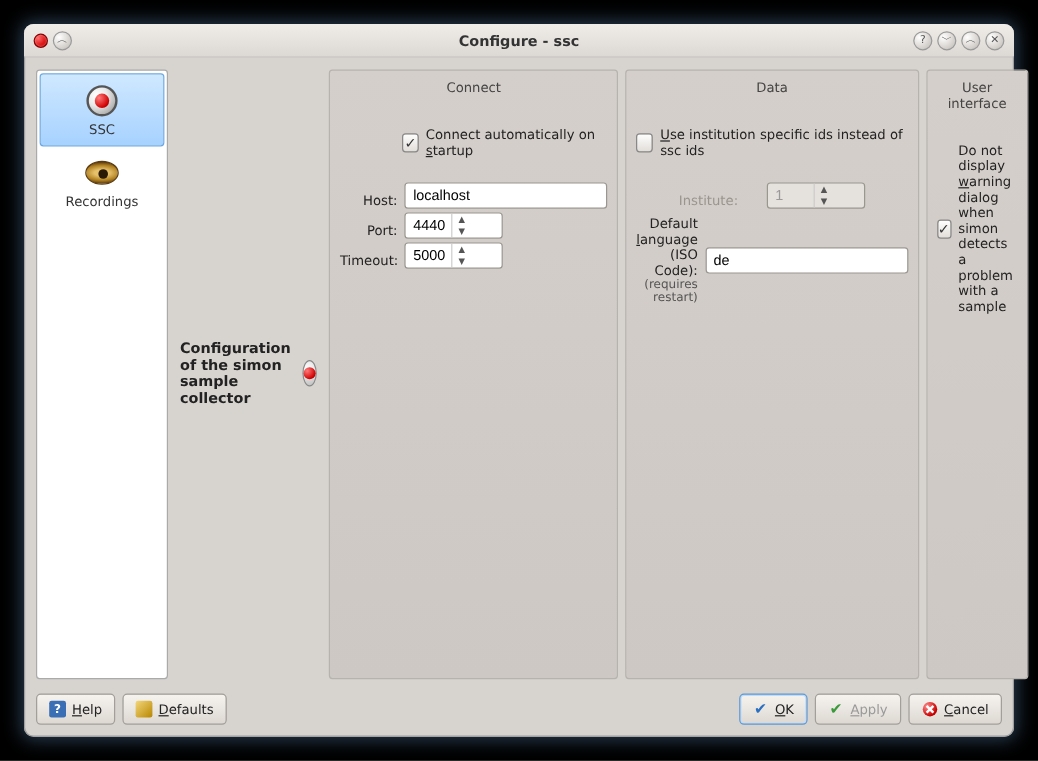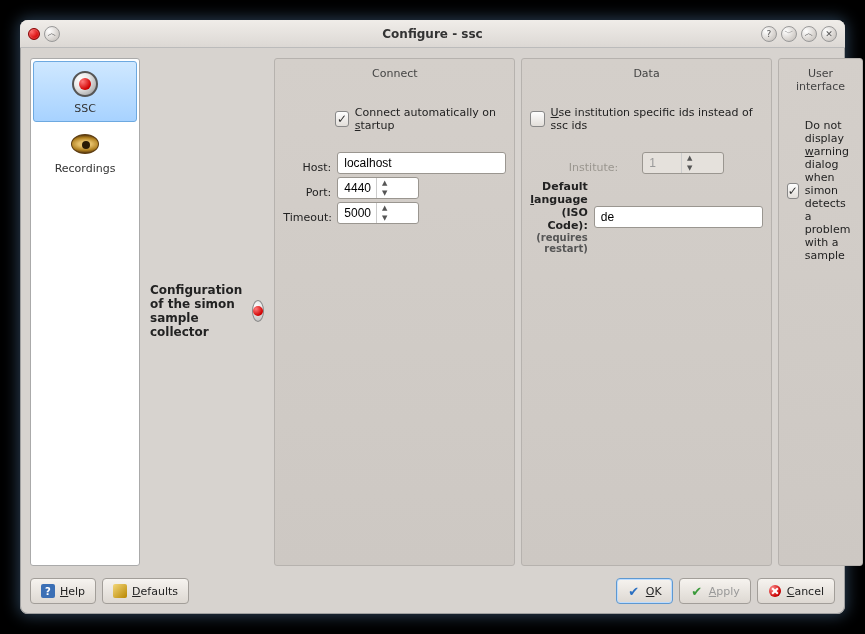--- a/index.html
+++ b/index.html
@@ -298,21 +298,21 @@
             <span>Institute:</span>
             <div class="spin disabled">
               <input disabled="" value="1" style="">
               <div class="arrows">
                   <div class="arr">▲</div>
                   <div class="arr">▼</div>
                 </div>
             </div>
           </div>
           <div class="data-grid">
-            <div style="text-align:right;font-weight:bold;">
+            <div style="text-align:right;">
               <div class="form-label-wide">
                 <span>Default </span><span class="u">l</span><span>anguage (ISO Code):</span>
               </div>
               <div class="sub-note">(requires restart)</div>
             </div>
             <input type="text" value="de" style="">
           </div>
         </div>
 
         <div class="groupbox">

